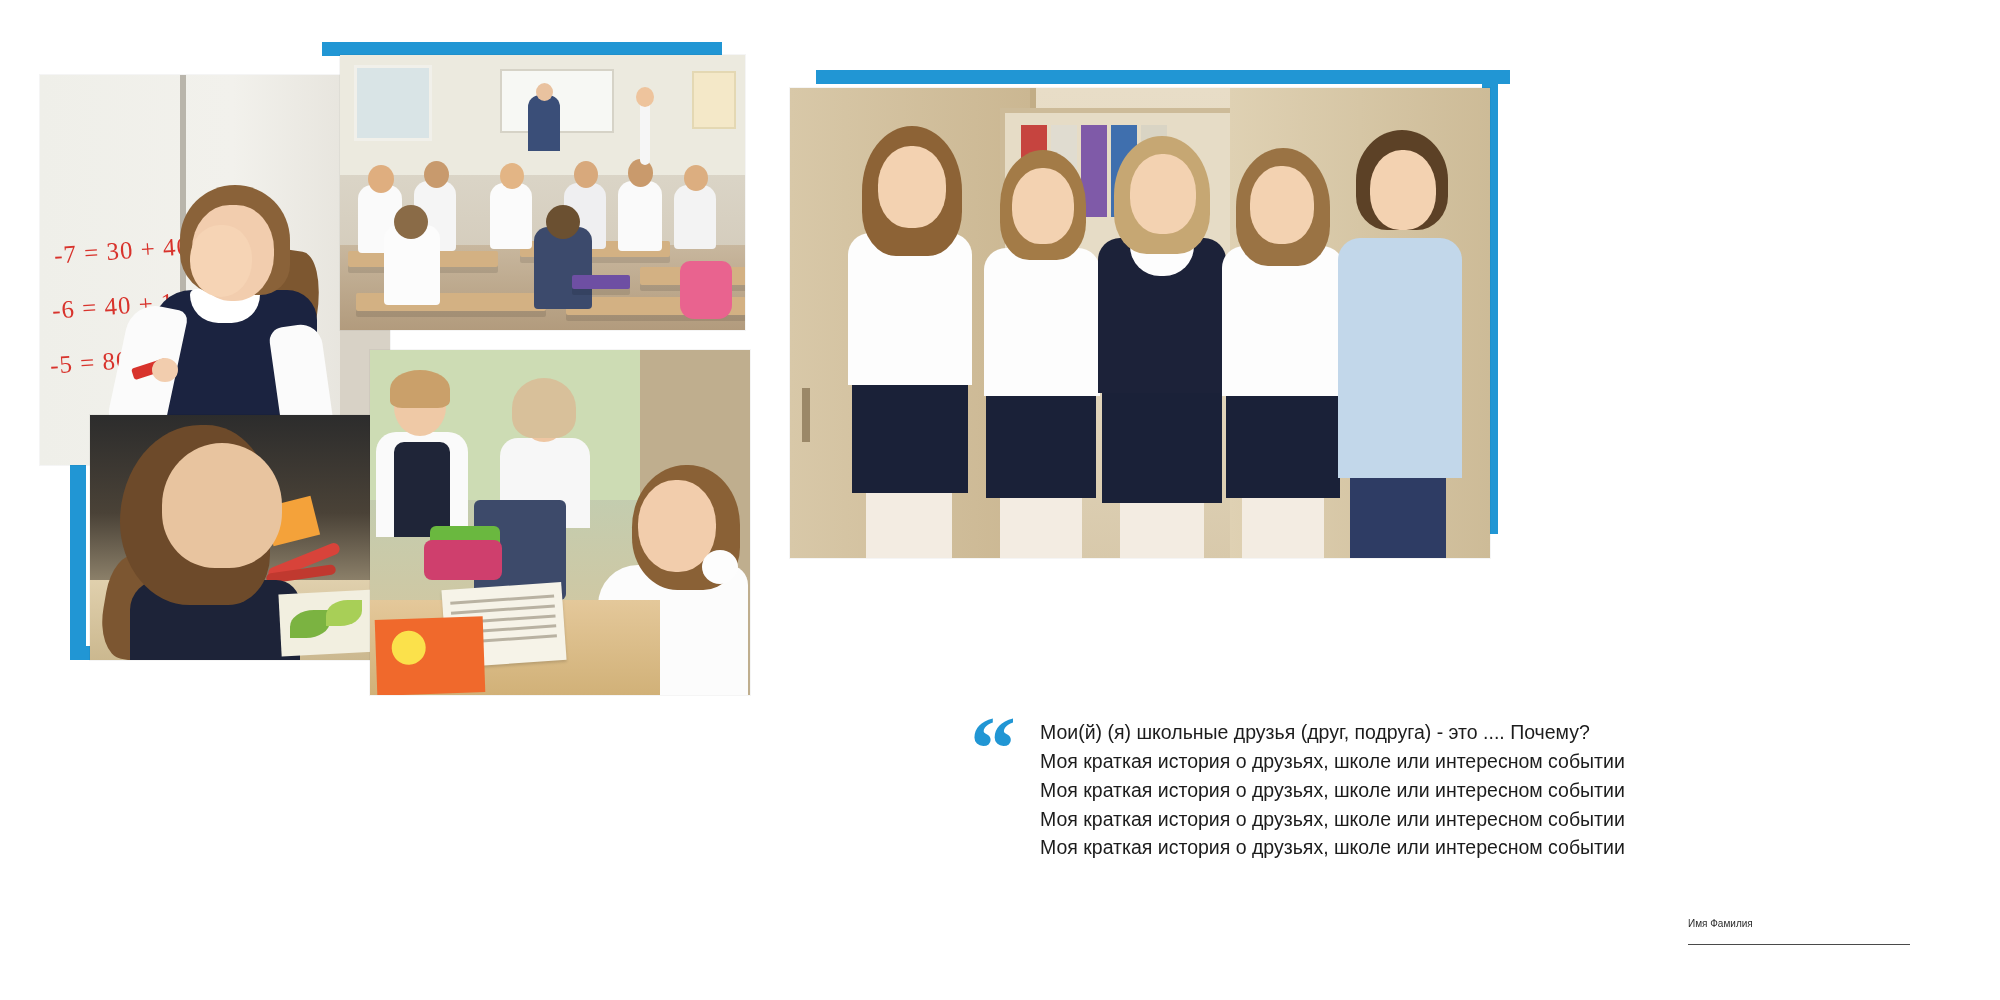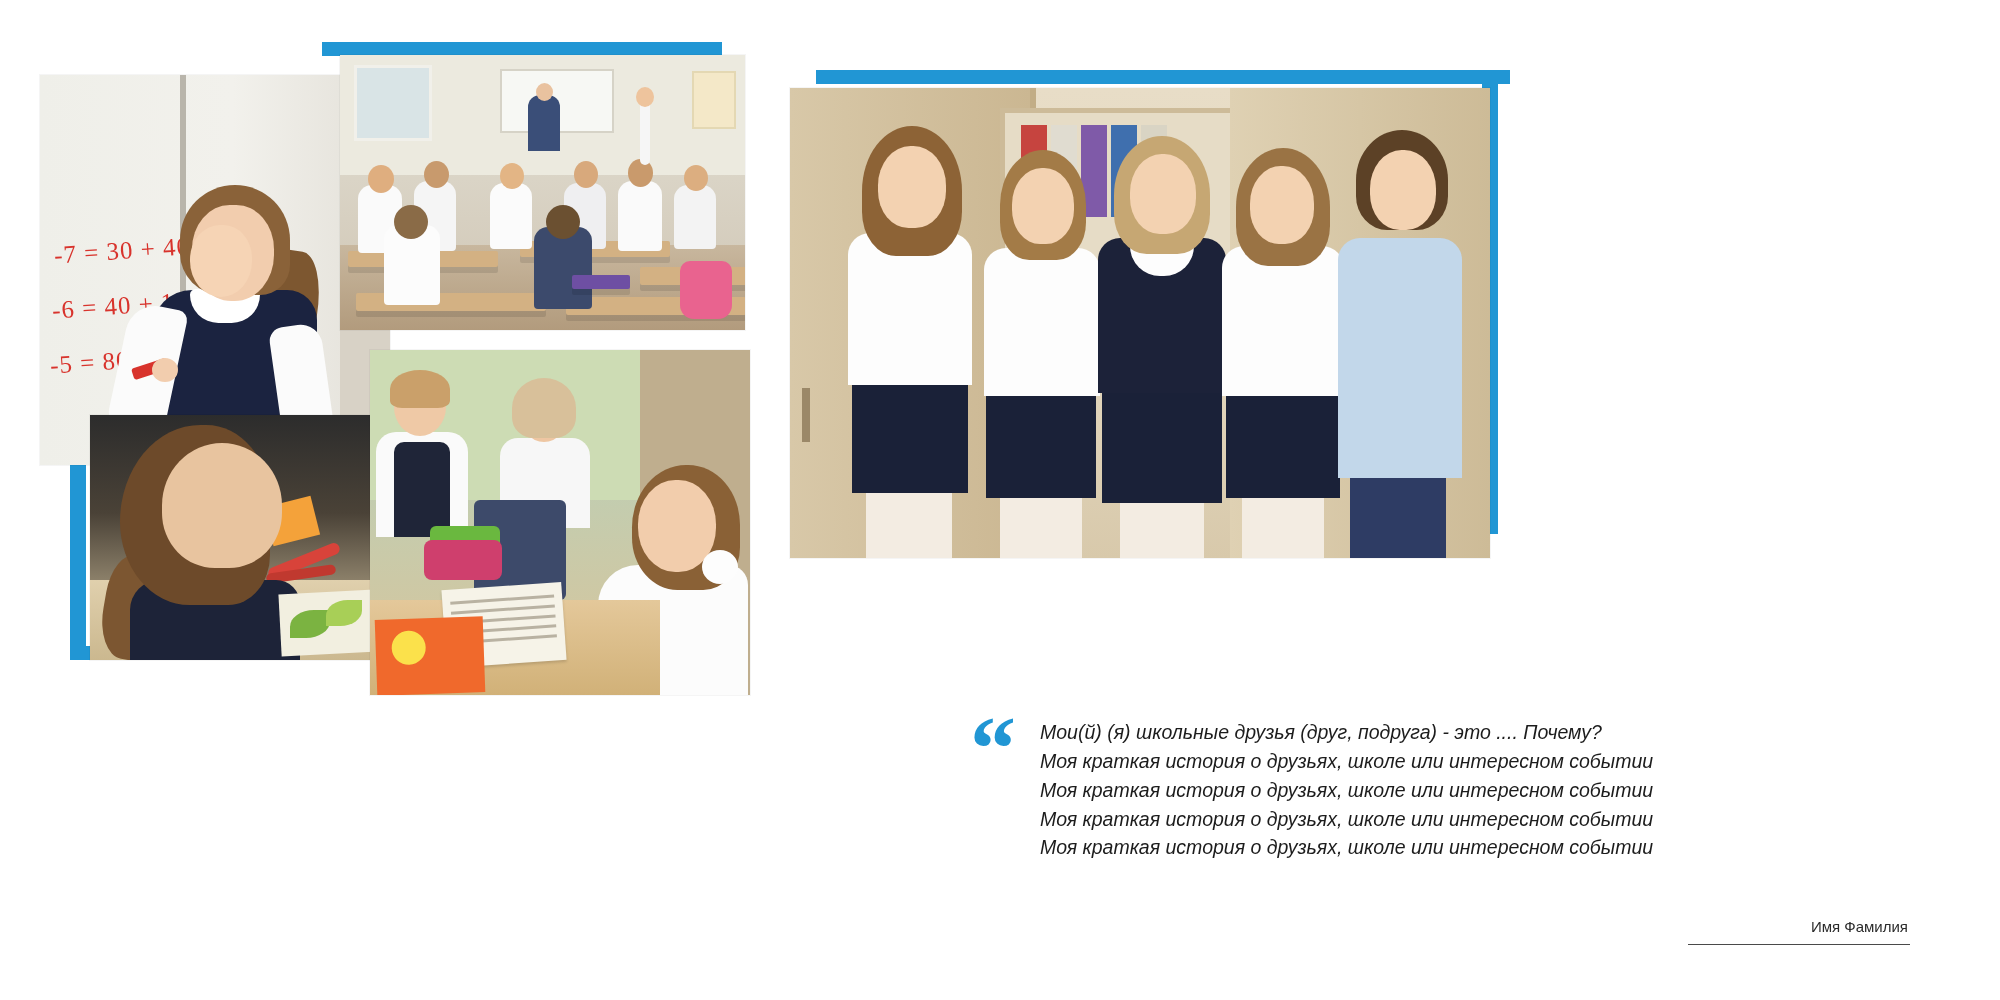--- a/index.html
+++ b/index.html
@@ -339,35 +339,34 @@
     left: -70px;
     top: -16px;
     font-family: "Liberation Serif", serif;
     font-size: 92px;
     line-height: 1;
     color: #2196d4;
     font-weight: 700;
   }
   .quote-line {
     font-family: "Liberation Sans", sans-serif;
-    font-style: italic;
     font-size: 19.5px;
     line-height: 1.48;
     color: #1c1c1c;
     white-space: nowrap;
   }
   .quote-line.first { }
 
   #signature {
     position: absolute;
     left: 1688px;
     top: 918px;
     width: 220px;
-    text-align: right;
-    font-size: 15px;
+    text-align: left;
+    font-size: 10px;
     color: #2b2b2b;
   }
   #signature-rule {
     position: absolute;
     left: 1688px;
     top: 944px;
     width: 222px;
     height: 1px;
     background: #4a4a4a;
   }

